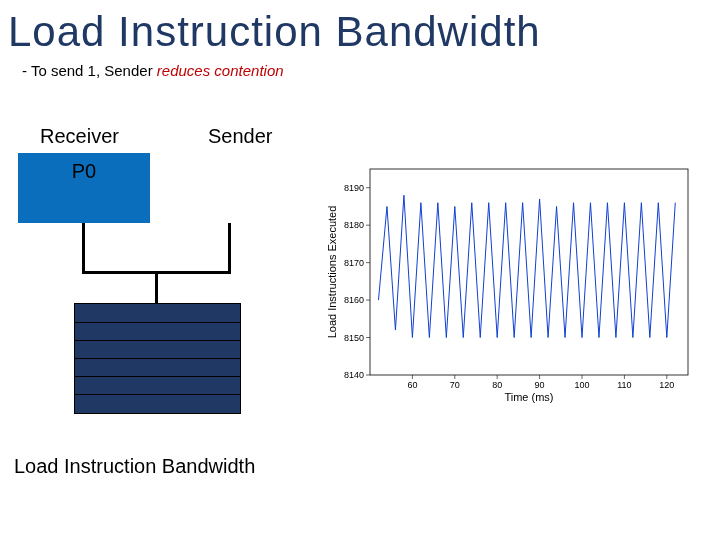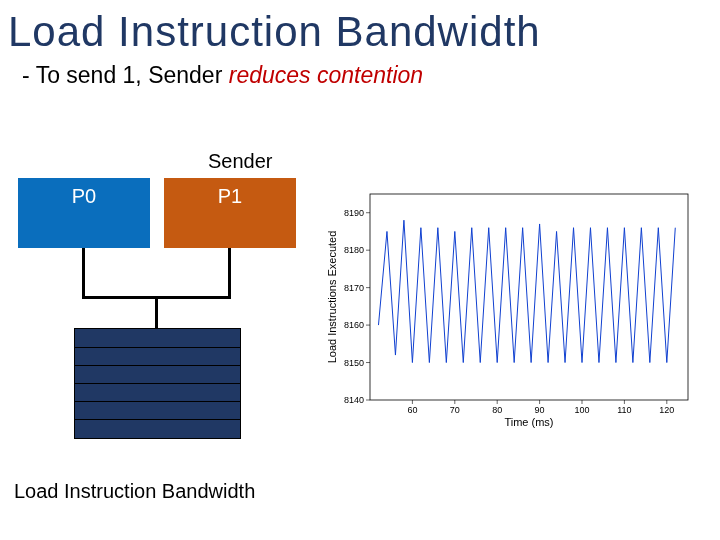--- a/index.html
+++ b/index.html
@@ -1,51 +1,49 @@
 <!DOCTYPE html>
 <html><head>
 <meta charset="utf-8">
 <style>
   html,body{margin:0;padding:0;width:720px;height:540px;background:#fff;font-family:Arial,Helvetica,sans-serif;color:#000;overflow:hidden}
   .title{font-family:Impact,"Arial Black",sans-serif;font-weight:400;font-size:42px;letter-spacing:1px;color:#203864;margin:8px 0 0 8px}
-  .bullet{font-size:23px;margin:6px 0 15px 22px}
+  .bullet{font-size:15px;margin:6px 0 0 22px}
   .bullet .hl{font-style:italic;color:#c00000;font-weight:400}
   .stage{position:relative;width:720px;height:440px}
   .label{font-size:20px;position:absolute}
   .box{position:absolute;box-sizing:border-box}
   .p0{background:#0a6ebd;border:1px solid #0a6ebd}
   .p1{background:#c55a11;border:1px solid #c55a11}
-  .boxlabel{width:100%;text-align:center;color:#ffffff;font-size:20px;position:absolute;top:6px}
+  .boxlabel{width:100%;text-align:center;color:#000000;font-size:20px;position:absolute;top:6px}
   .bar{position:absolute;background:#000}
   .stack{position:absolute;background:#203864;border:1px solid #000;box-sizing:border-box}
   .stack-row{border-top:1px solid #000;height:0}
   .stack-row:first-child{border-top:none}
   .caption{position:absolute;font-size:20px}
   .chart{position:absolute;background:#fff}
   .chart svg{display:block}
 </style>
 </head>
 <body>
 
 <div class="title">Load Instruction Bandwidth</div>
 <div class="bullet">
   <span>- To send 1, Sender </span><span class="hl">reduces contention</span>
 </div>
 
 <div class="stage">
 
+  <div class="label" style="left:40px;top:46px">Receiver</div>
   <div class="label" style="left:208px;top:46px">Sender</div>
 
   <div class="box p0" style="left:18px;top:74px;width:132px;height:70px">
     <div class="boxlabel">P0</div>
   </div>
 
-  <div class="box p1" style="left:164px;top:74px;width:132px;height:70px">
-    <div class="boxlabel">P1</div>
-  </div>
 
   <div class="bar" style="left:82px;top:144px;width:3px;height:50px"></div>
   <div class="bar" style="left:228px;top:144px;width:3px;height:50px"></div>
   <div class="bar" style="left:82px;top:192px;width:149px;height:3px"></div>
   <div class="bar" style="left:155px;top:192px;width:3px;height:32px"></div>
 
   <div class="stack" style="left:74px;top:224px;width:167px;height:111px">
     <div class="stack-row" style="position:absolute;top:0;width:100%"></div>
     <div class="stack-row" style="position:absolute;top:18px;width:100%"></div>
     <div class="stack-row" style="position:absolute;top:36px;width:100%"></div>

